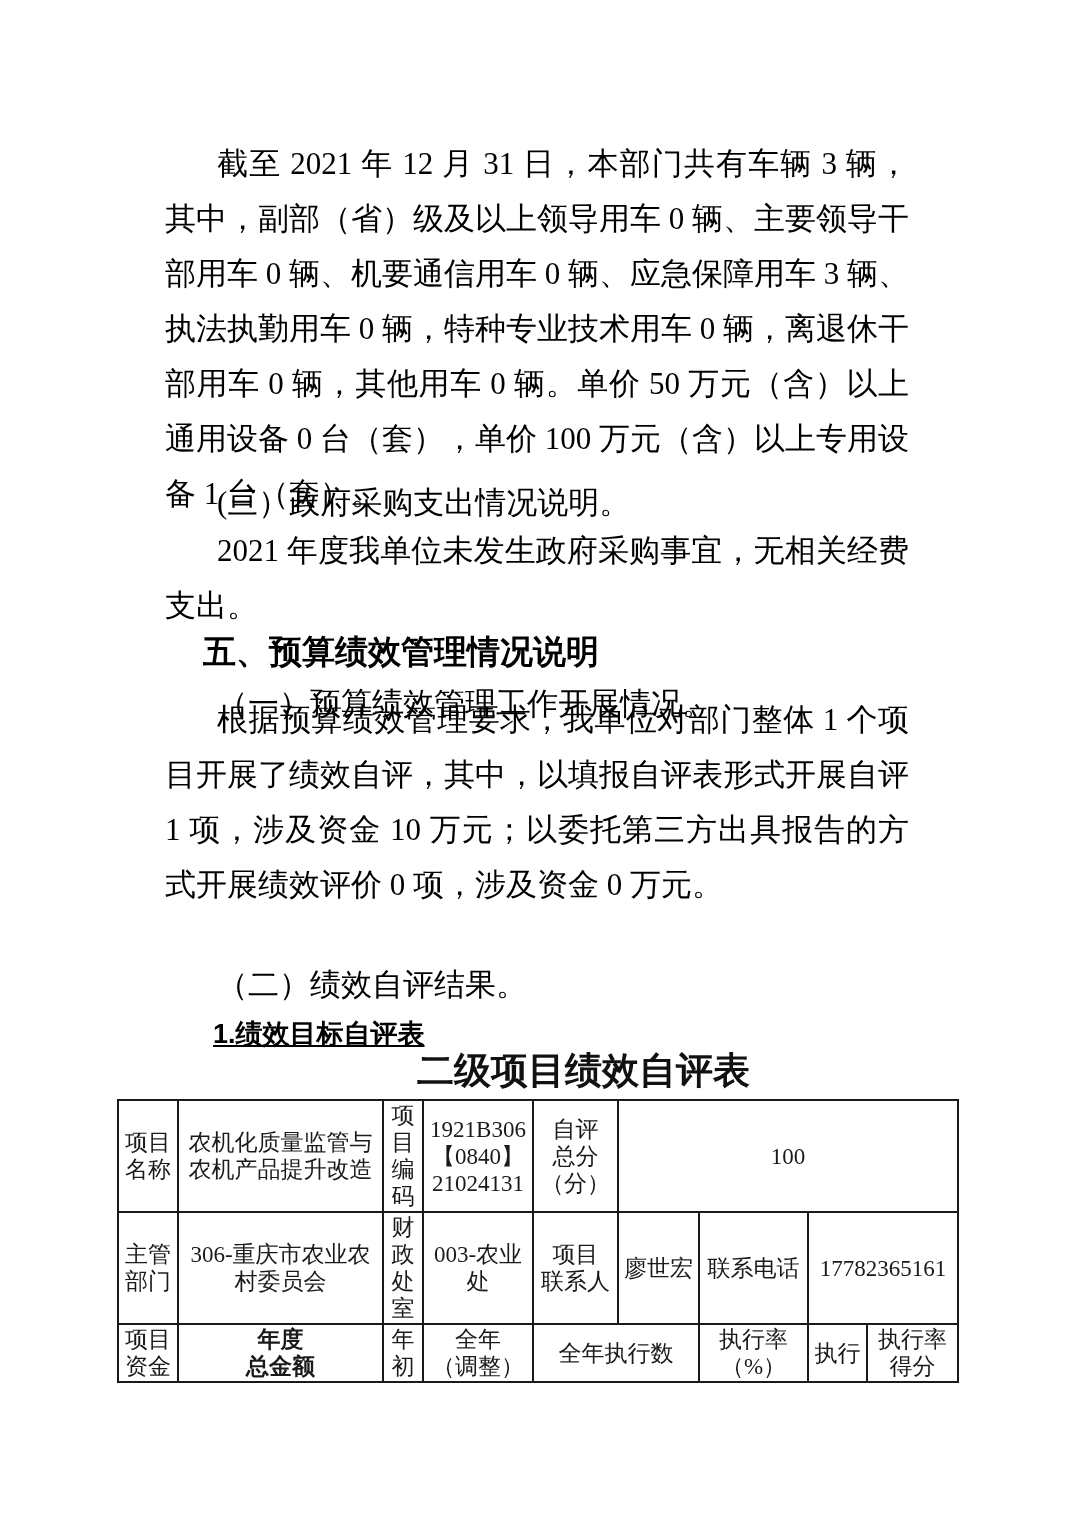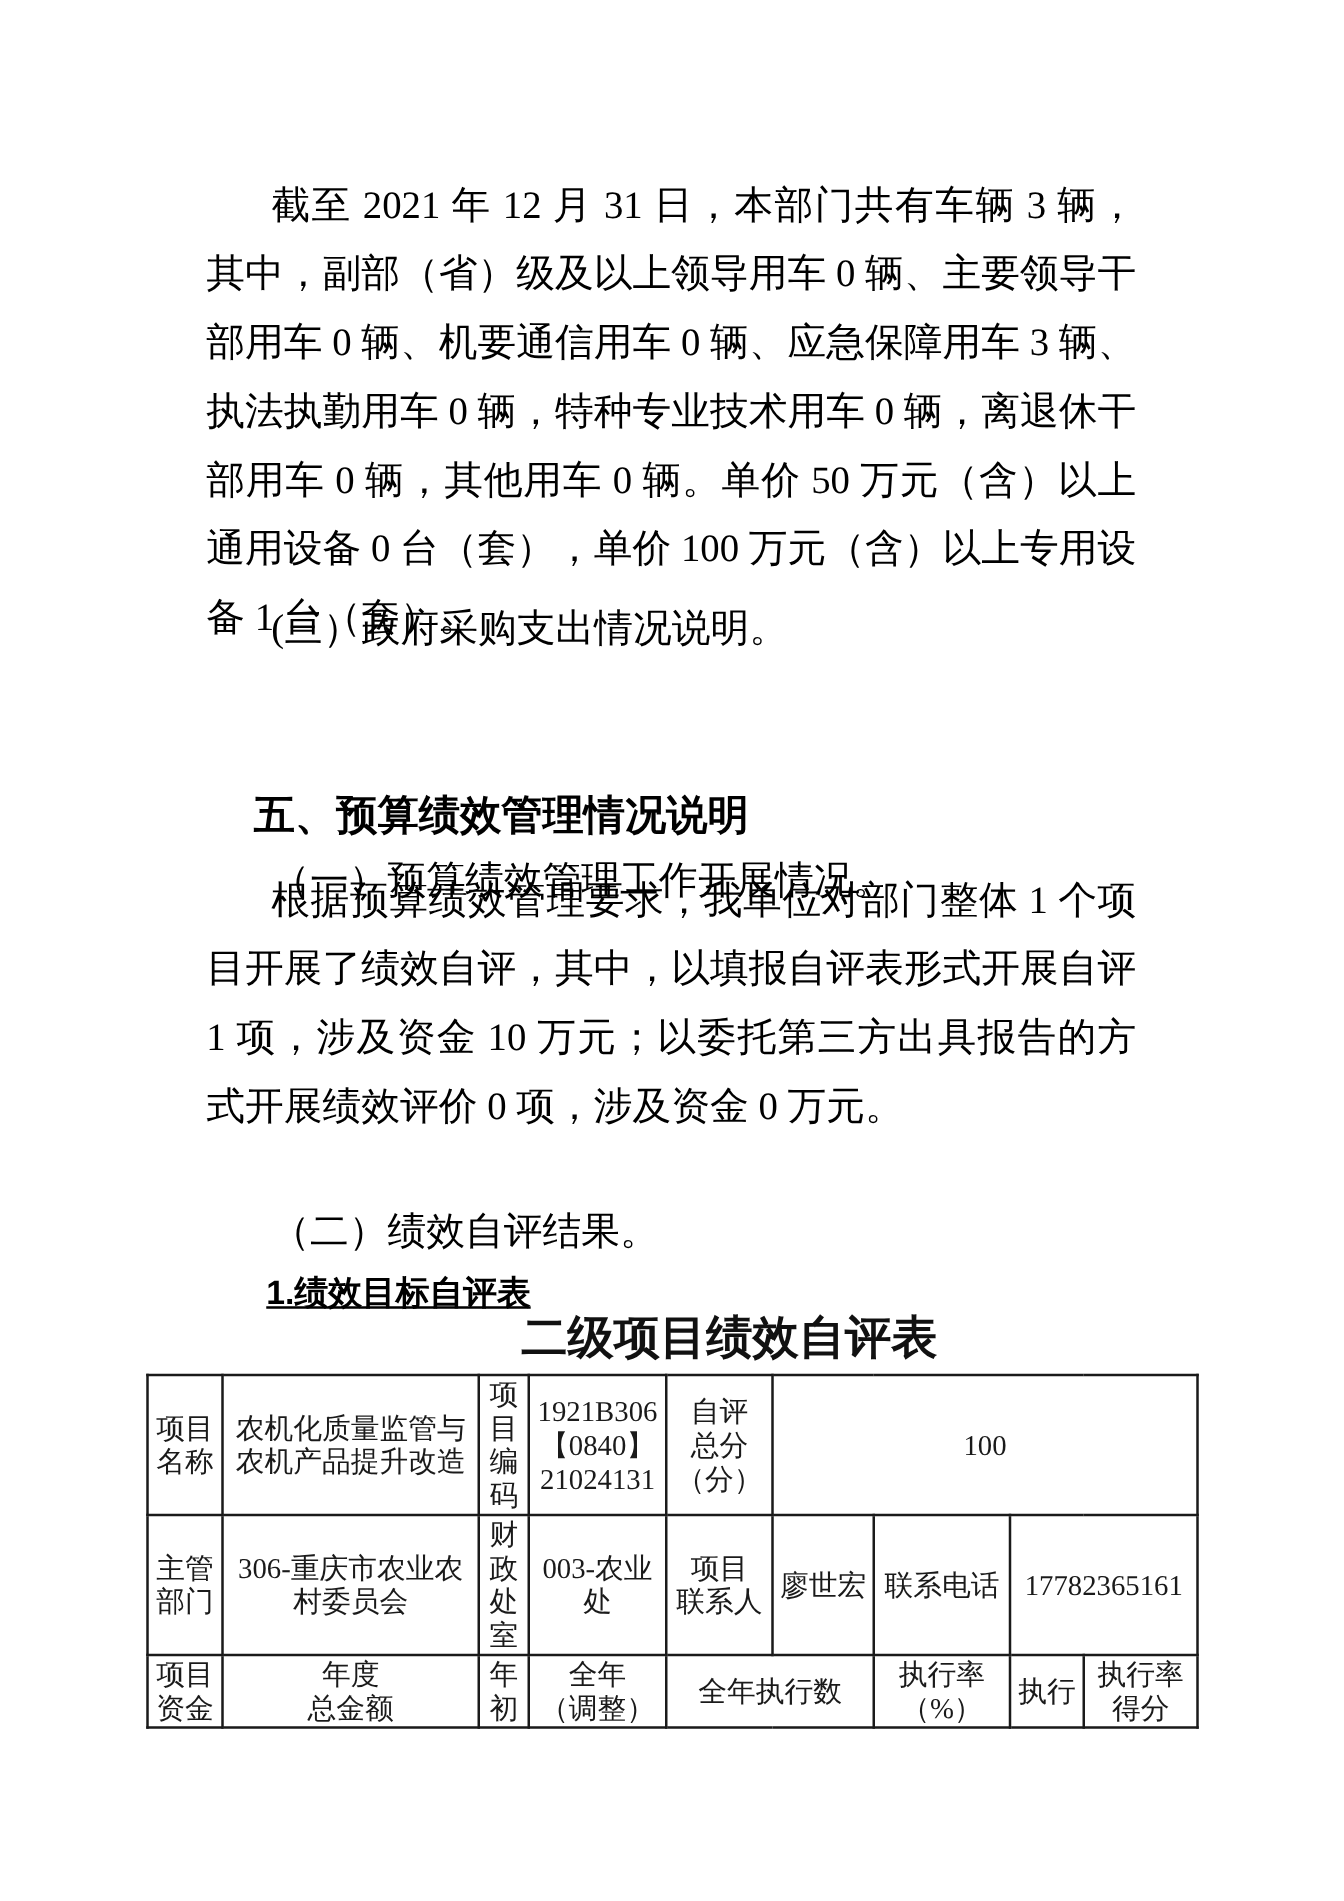--- a/index.html
+++ b/index.html
@@ -67,31 +67,32 @@
     white-space: pre-line;
     padding: 1px 3px;
     color: #1a1a1a;
     overflow: hidden;
   }
   tr.r1 { height: 109px; }
   tr.r2 { height: 107px; }
   tr.r3 { height: 57px; margin-left: 15px;  }
   td.num  { font-size: 24px; line-height: 29px; }
   td.left { text-align: left; padding-left: 10px; }
-  td.open-bottom { border-bottom: none; }
+  td.open-bottom { border-bottom: none; font-weight: bold; }
 </style>
 </head>
 <body>
 
 <div class="page">
 
   <p class="para p-vehicles">截至 2021 年 12 月 31 日，本部门共有车辆 3 辆，其中，副部（省）级及以上领导用车 0 辆、主要领导干部用车 0 辆、机要通信用车 0 辆、应急保障用车 3 辆、执法执勤用车 0 辆，特种专业技术用车 0 辆，离退休干部用车 0 辆，其他用车 0 辆。单价 50 万元（含）以上通用设备 0 台（套），单价 100 万元（含）以上专用设备 1 台（套）。</p>
 
   <p class="para h-procure">(三）政府采购支出情况说明。</p>
 
+  <p class="para p-procure">2021 年度我单位未发生政府采购事宜，无相关经费支出。</p>
 
   <p class="para h-perfwork">（一）预算绩效管理工作开展情况。</p>
 
   <p class="para h-sans h-section5">五、预算绩效管理情况说明</p>
 
   <p class="para p-perfwork">根据预算绩效管理要求，我单位对部门整体 1 个项目开展了绩效自评，其中，以填报自评表形式开展自评 1 项，涉及资金 10 万元；以委托第三方出具报告的方式开展绩效评价 0 项，涉及资金 0 万元。</p>
 
   <p class="para h-selfeval">（二）绩效自评结果。</p>
 
   <p class="para h-sans h-targettab">1.绩效目标自评表</p>

